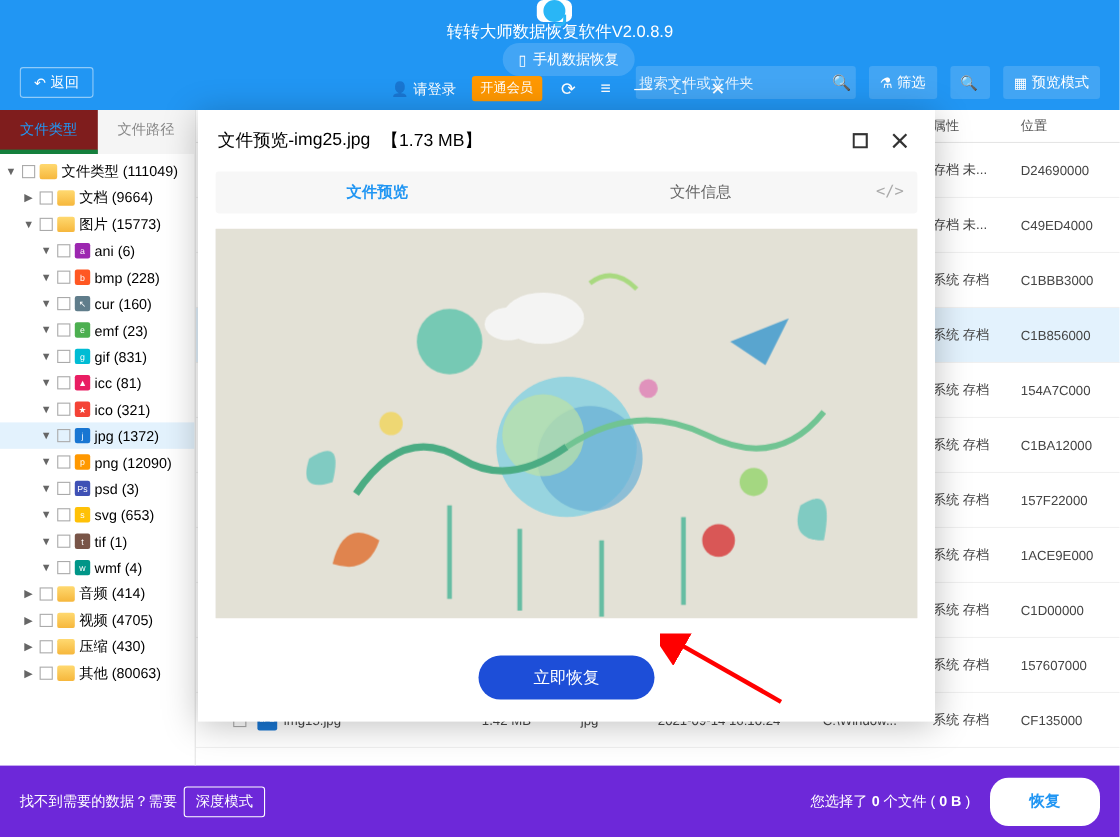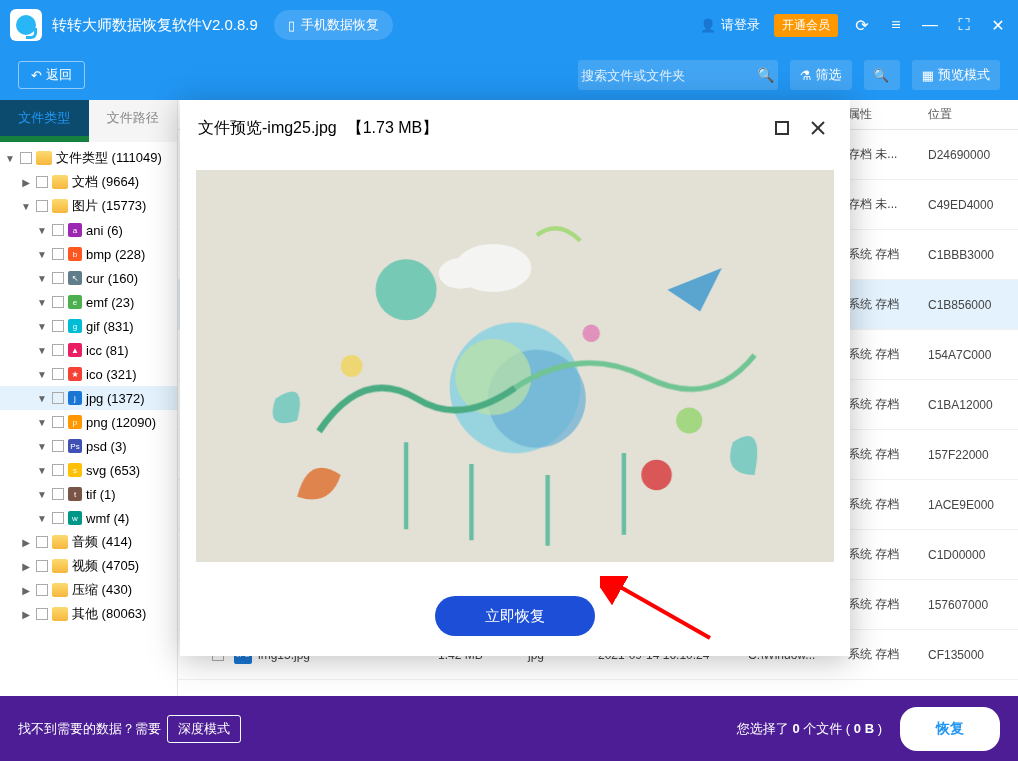--- a/index.html
+++ b/index.html
@@ -1,18 +1,18 @@
 <!DOCTYPE html>
 <html><head>
 <meta charset="utf-8">
 <style>
 * { margin: 0; padding: 0; box-sizing: border-box; font-family: "Microsoft YaHei", Arial, sans-serif; }
 body { width: 1018px; height: 761px; overflow: hidden; background: #fff; position: relative; }
 
-.title-bar { height: 50px; background: #2196F3; display: flex; align-items: center; padding: 0 10px; color: #fff; }
+.title-bar { height: 50px; background: #2196F3; display: flex; align-items: center; padding: 0 10px; color: #fff; flex-direction: column; }
 .logo { width: 32px; height: 32px; background: #fff; border-radius: 6px; display: flex; align-items: center; justify-content: center; margin-right: 10px; }
 .logo-inner { width: 20px; height: 20px; background: #29b6f6; border-radius: 50%; position: relative; }
 .logo-inner::after { content: ''; position: absolute; bottom: -4px; right: -1px; width: 8px; height: 8px; border: 3px solid #29b6f6; border-top: none; border-left: none; border-radius: 0 0 6px 0; background: transparent; }
 .app-title { font-size: 15px; white-space: nowrap; }
 .phone-btn { margin-left: 16px; background: #42a5f5; border: none; color: #fff; padding: 6px 14px; border-radius: 16px; display: flex; align-items: center; gap: 6px; font-size: 13px; cursor: pointer; }
 .spacer { flex: 1; }
 .header-right { display: flex; align-items: center; gap: 14px; }
 .login-link { display: flex; align-items: center; gap: 4px; font-size: 13px; cursor: pointer; }
 .vip-btn { background: #ff9800; color: #fff; border: none; padding: 3px 8px; border-radius: 3px; font-size: 12px; cursor: pointer; }
 .win-btn { width: 20px; height: 20px; display: flex; align-items: center; justify-content: center; cursor: pointer; font-size: 16px; }
@@ -21,41 +21,41 @@
 .back-btn { border: 1px solid rgba(255,255,255,0.5); background: transparent; color: #fff; padding: 4px 12px; border-radius: 3px; font-size: 13px; cursor: pointer; display: flex; align-items: center; gap: 4px; }
 .search-box { width: 200px; margin-left: auto; background: rgba(255,255,255,0.15); border-radius: 3px; display: flex; align-items: center; height: 30px; padding: 0 8px; justify-content: center; }
 .search-box input { flex: 1; background: transparent; border: none; color: #fff; outline: none; font-size: 13px; }
 .search-box input::placeholder { color: rgba(255,255,255,0.85); }
 .tool-btn { height: 30px; padding: 0 10px; background: rgba(255,255,255,0.15); border-radius: 3px; display: flex; align-items: center; gap: 4px; font-size: 13px; cursor: pointer; }
 
 .main { display: flex; height: 596px; }
 .sidebar { width: 180px; border-right: 1px solid #e5e5e5; overflow-y: auto; font-size: 13px; }
 .side-tabs { display: flex; }
 .side-tab { flex: 1; text-align: center; padding: 9px 0; font-size: 13px; cursor: pointer; background: #f5f5f5; color: #888; }
-.side-tab.active { background: #0c4a6e; color: #2196F3; border-bottom: 6px solid #15803d; }
+.side-tab.active { background: #7f1d1d; color: #2196F3; border-bottom: 4px solid #15803d; }
 .tree { padding: 4px 0; }
 .tree-row { display: flex; align-items: center; height: 24px; padding-left: 4px; cursor: pointer; white-space: nowrap; }
 .tree-row.selected { background: #e3f2fd; }
 .expander { width: 12px; font-size: 10px; color: #666; text-align: center; }
 .chk { width: 12px; height: 12px; border: 1px solid #aaa; margin: 0 4px; }
 .folder-icon { width: 16px; height: 14px; margin-right: 4px; position: relative; }
 .folder-y { background: linear-gradient(#ffd970, #f6b73c); border-radius: 2px; }
 .file-icon { width: 14px; height: 14px; margin-right: 4px; display: inline-flex; align-items: center; justify-content: center; font-size: 8px; color: #fff; border-radius: 2px; }
 .indent-1{padding-left:20px}.indent-2{padding-left:36px}
 
 .content { flex: 1; display: flex; flex-direction: column; }
 .table-header { display: flex; height: 30px; border-bottom: 1px solid #e5e5e5; font-size: 12px; color: #555; align-items: center; }
 .col-name{width:260px;padding-left:30px}.col-size{width:90px}.col-type{width:70px}.col-mod{width:150px}.col-path{width:100px}.col-attr{width:80px}.col-pos{width:90px}
 .table-body { flex: 1; overflow-y: auto; }
 .row { display: flex; height: 50px; align-items: center; border-bottom: 1px solid #f0f0f0; font-size: 12px; color: #444; }
 .row .col-name { display: flex; align-items: center; gap: 6px; }
 .row.selected { background: #e3f2fd; }
 .jpg-badge { width: 18px; height: 18px; background: #1976d2; color: #fff; font-size: 7px; display: flex; align-items: center; justify-content: center; border-radius: 2px; }
 
-.footer { height: 65px; background: #4c1d95; display: flex; align-items: center; padding: 0 18px; color: #fff; font-size: 13px; }
+.footer { height: 65px; background: #6d28d9; display: flex; align-items: center; padding: 0 18px; color: #fff; font-size: 13px; }
 .deep-btn { border: 1px solid #fff; background: transparent; color: #fff; padding: 4px 10px; border-radius: 3px; font-size: 13px; margin-left: 6px; cursor: pointer; }
 .recover-btn { background: #fff; color: #2196F3; border: none; width: 100px; height: 44px; border-radius: 17px; font-size: 14px; cursor: pointer; margin-left: 18px; font-weight: bold; }
 
 .modal { position: absolute; left: 180px; top: 100px; width: 670px; height: 556px; background: #fff; box-shadow: 0 4px 30px rgba(0,0,0,0.25); display: flex; flex-direction: column; }
 .modal-header { height: 56px; display: flex; align-items: center; padding: 0 18px; font-size: 16px; }
 .modal-title-gap { flex: 1; }
 .modal-win-btn { width: 28px; height: 28px; display: flex; align-items: center; justify-content: center; cursor: pointer; margin-left: 8px; }
 .modal-tabs { display: flex; margin: 0 16px; background: #f7f7f7; border-radius: 3px; font-size: 14px; }
 .mtab { flex: 1; text-align: center; padding: 10px 0; cursor: pointer; color: #666; }
 .mtab.active { color: #2196F3; font-weight: bold; }
@@ -384,20 +384,25 @@
         <svg width="14" height="14">
           <rect x="1" y="1" width="12" height="12" fill="none" stroke="#333" stroke-width="2"></rect>
         </svg>
       </div>
     <div class="modal-win-btn">
         <svg width="14" height="14">
           <line x1="1" y1="1" x2="13" y2="13" stroke="#333" stroke-width="2"></line>
           <line x1="13" y1="1" x2="1" y2="13" stroke="#333" stroke-width="2"></line>
         </svg>
       </div>
+  </div>
+  <div class="modal-tabs">
+    <div class="mtab active">文件预览</div>
+    <div class="mtab">文件信息</div>
+    <div class="mtab code">&lt;/&gt;</div>
   </div>
   <div class="preview-area">
     <svg class="preview-img" viewBox="0 0 600 360" preserveAspectRatio="xMidYMid slice">
       <rect width="600" height="360" fill="#e3e1d6"></rect>
       <g opacity="0.9">
         <circle cx="300" cy="200" r="60" fill="#8fd3e0"></circle>
         <circle cx="320" cy="210" r="45" fill="#5aa9d6" opacity="0.7"></circle>
         <circle cx="280" cy="190" r="35" fill="#b9e3a0" opacity="0.7"></circle>
         <path d="M120,240 Q160,180 210,210 Q250,235 300,200" stroke="#3aa67a" stroke-width="6" fill="none"></path>
         <path d="M300,200 Q360,160 420,190 Q480,220 520,170" stroke="#65c18c" stroke-width="5" fill="none"></path>

